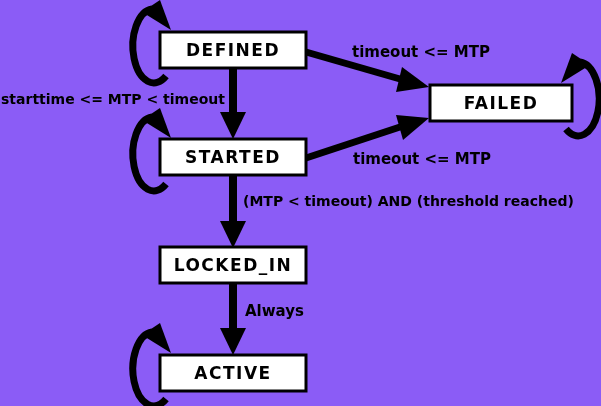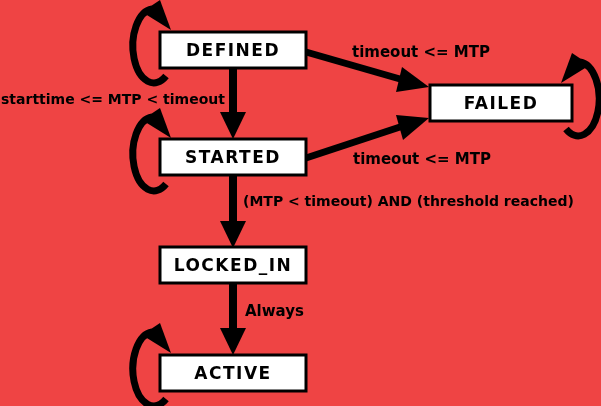--- a/index.html
+++ b/index.html
@@ -1,20 +1,20 @@
 <!DOCTYPE html>
 <html><head>
 <meta charset="utf-8">
 <style>
   html, body { margin: 0; padding: 0; background: #ffffff; }
   .stage {
     position: relative;
     width: 601px;
     height: 406px;
-    background: #ef4444;
+    background: #8b5cf6;
     overflow: hidden;
   }
   svg { display: block; }
   svg text {
     font-family: "DejaVu Sans", "Liberation Sans", sans-serif;
     font-weight: bold;
     fill: #000000;
   }
   .state-label { font-size: 17px; letter-spacing: 1.5px; }
   .edge-label   { font-size: 14px; }

